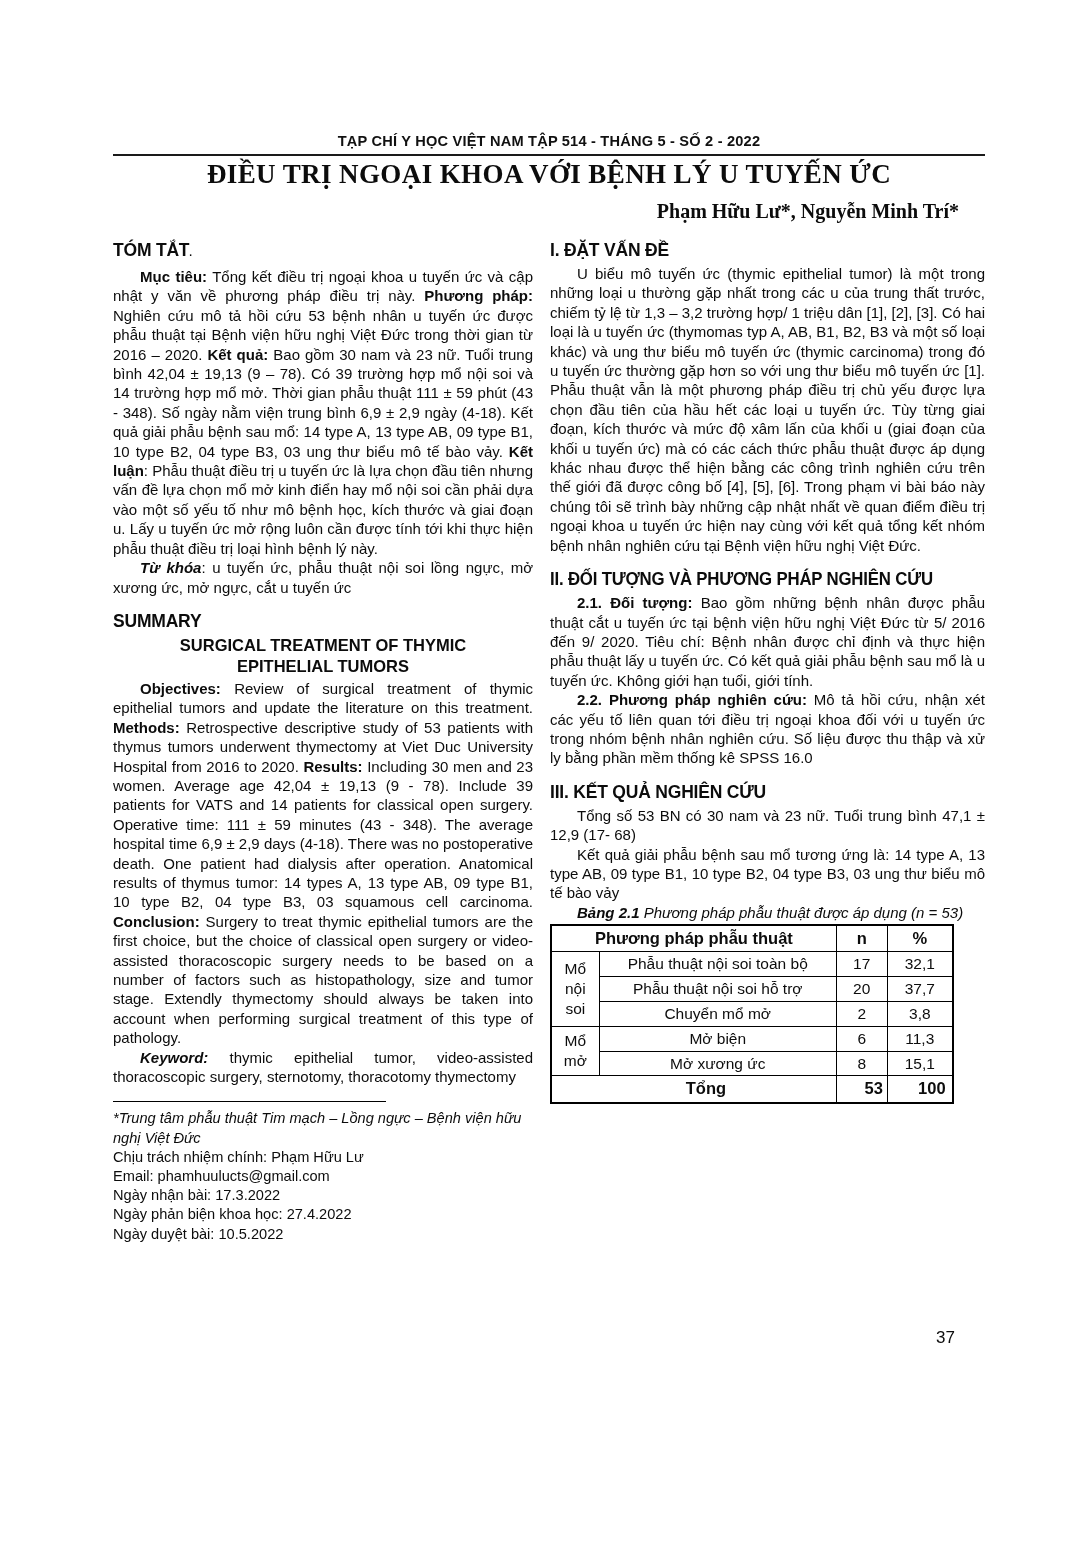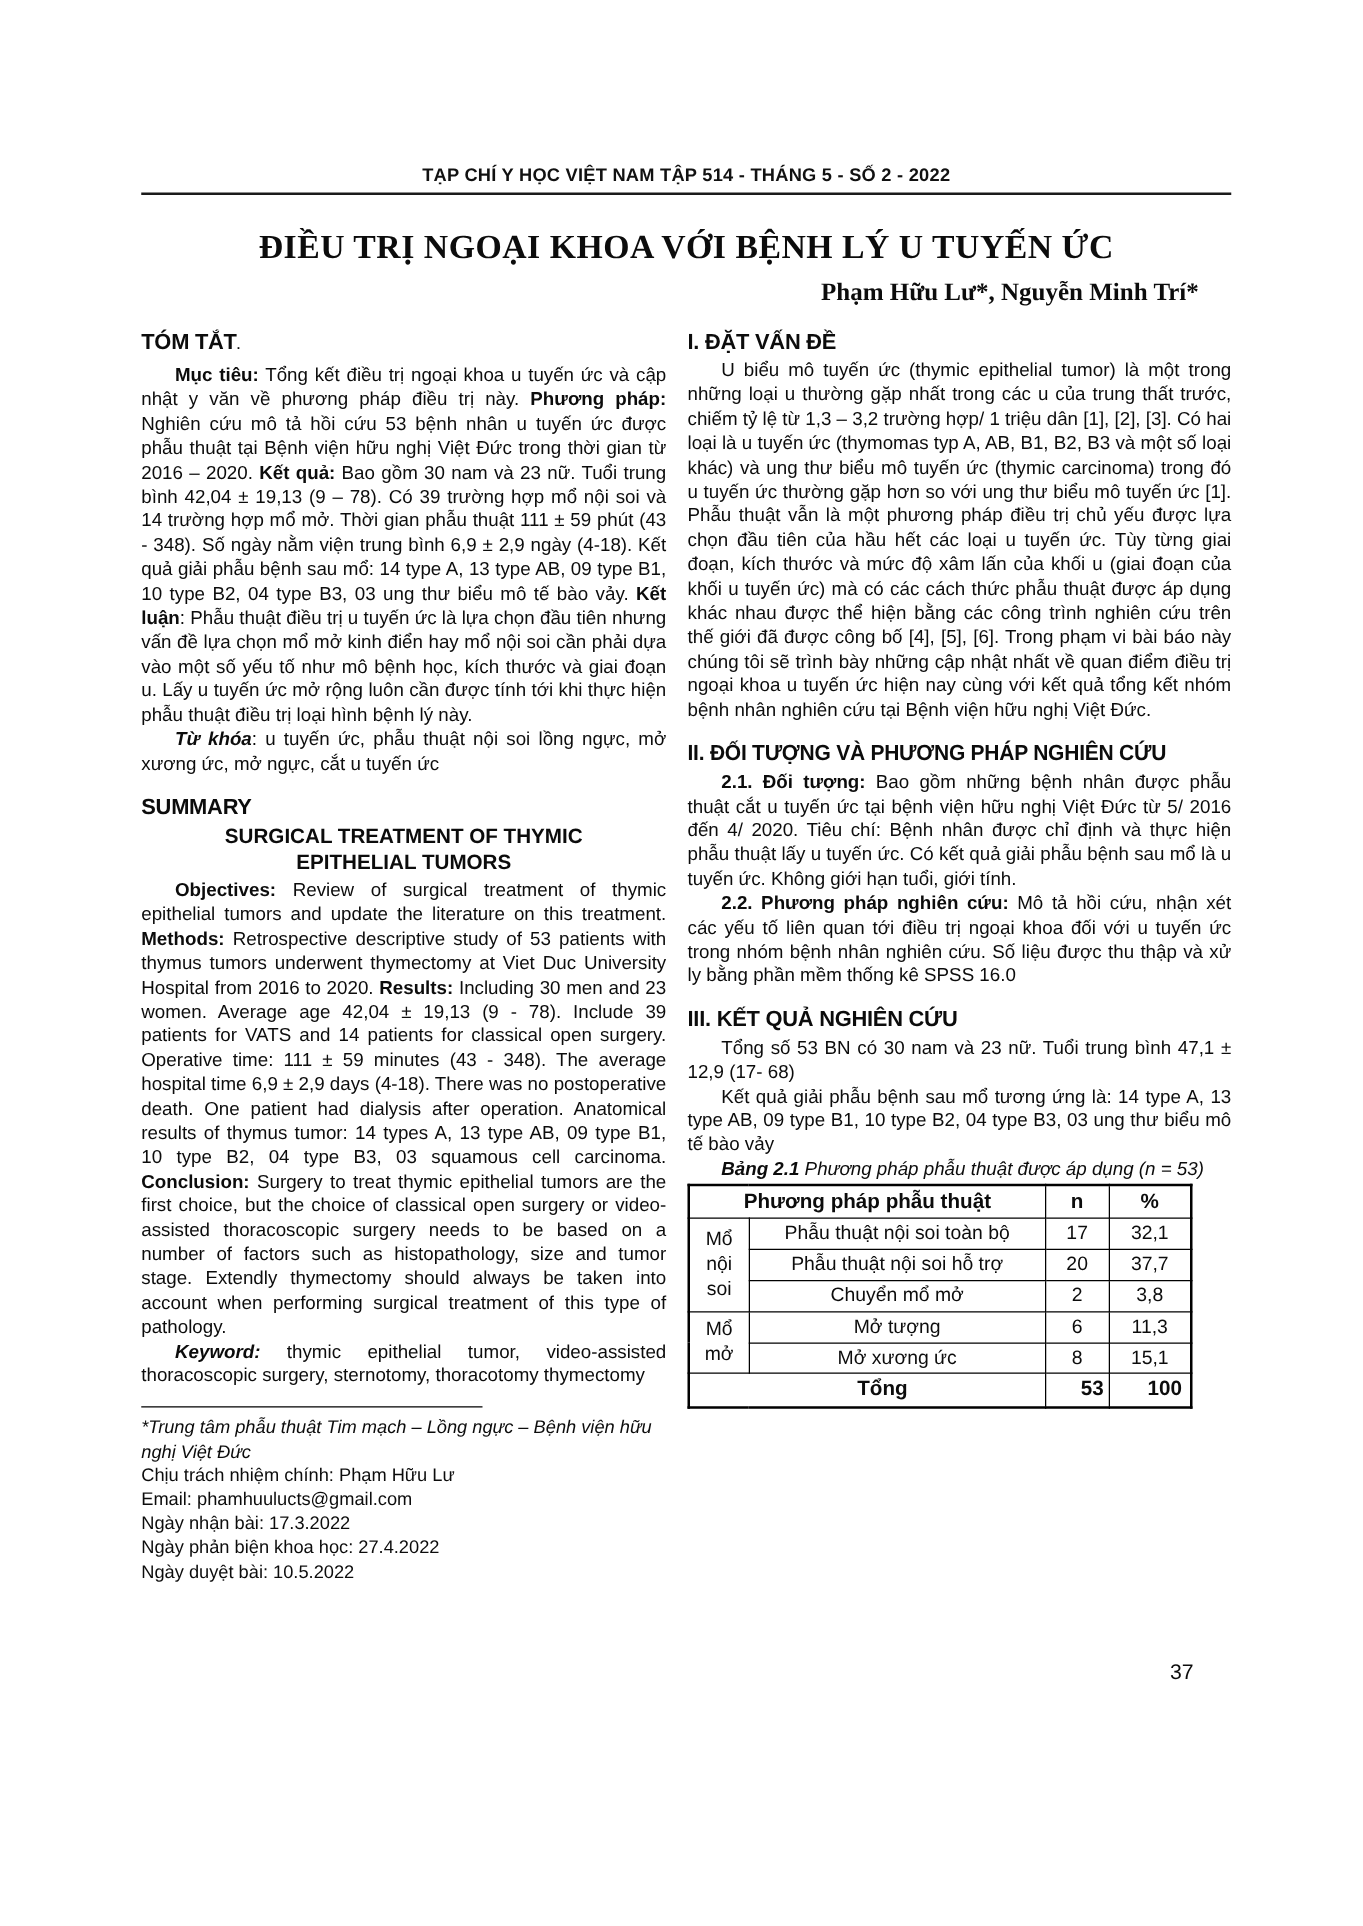--- a/index.html
+++ b/index.html
@@ -9,21 +9,21 @@
     overflow:hidden;
   }
   .content{position:absolute;left:113px;top:133px;width:872px;}
   .jheader{
     text-align:center;font-weight:bold;font-size:14.6px;letter-spacing:.2px;
     padding-bottom:5px;border-bottom:2px solid #1a1a1a;color:#111;
   }
   .title{
     font-family:"Liberation Serif","DejaVu Serif",serif;
     font-weight:bold;font-size:27px;text-align:center;letter-spacing:.4px;
-    margin:26px 0 0 0;
+    margin:3px 0 0 0;
   }
   .authors{
     font-family:"Liberation Serif","DejaVu Serif",serif;
     font-weight:bold;font-size:20px;text-align:right;padding-right:26px;
     margin-top:10px;
   }
   .columns{display:flex;gap:17px;margin-top:16px;align-items:flex-start;}
   .col-left{width:420px;}
   .col-right{width:435px;}
   .hs{font-weight:bold;font-size:17.5px;letter-spacing:-0.2px;margin:0 0 3px 0;line-height:22px;}
@@ -99,21 +99,21 @@
     </div>
 
     <div class="col-right">
 
       <div class="hs">I. ĐẶT VẤN ĐỀ</div>
 
       <p class="para">U biểu mô tuyến ức (thymic epithelial tumor) là một trong những loại u thường gặp nhất trong các u của trung thất trước, chiếm tỷ lệ từ 1,3 – 3,2 trường hợp/ 1 triệu dân [1], [2], [3]. Có hai loại là u tuyến ức (thymomas typ A, AB, B1, B2, B3 và một số loại khác) và ung thư biểu mô tuyến ức (thymic carcinoma) trong đó u tuyến ức thường gặp hơn so với ung thư biểu mô tuyến ức [1]. Phẫu thuật vẫn là một phương pháp điều trị chủ yếu được lựa chọn đầu tiên của hầu hết các loại u tuyến ức. Tùy từng giai đoạn, kích thước và mức độ xâm lấn của khối u (giai đoạn của khối u tuyến ức) mà có các cách thức phẫu thuật được áp dụng khác nhau được thể hiện bằng các công trình nghiên cứu trên thế giới đã được công bố [4], [5], [6]. Trong phạm vi bài báo này chúng tôi sẽ trình bày những cập nhật nhất về quan điểm điều trị ngoại khoa u tuyến ức hiện nay cùng với kết quả tổng kết nhóm bệnh nhân nghiên cứu tại Bệnh viện hữu nghị Việt Đức.</p>
 
       <div class="hs mt condensed">II. ĐỐI TƯỢNG VÀ PHƯƠNG PHÁP NGHIÊN CỨU</div>
 
-      <p class="para"><span class="b">2.1. Đối tượng:</span><span> Bao gồm những bệnh nhân được phẫu thuật cắt u tuyến ức tại bệnh viện hữu nghị Việt Đức từ 5/ 2016 đến 4/ 2020. Tiêu chí: Bệnh nhân được chỉ định và thực hiện phẫu thuật lấy u tuyến ức. Có kết quả giải phẫu bệnh sau mổ là u tuyến ức. Không giới hạn tuổi, giới tính.</span></p>
+      <p class="para"><span class="b">2.1. Đối tượng:</span><span> Bao gồm những bệnh nhân được phẫu thuật cắt u tuyến ức tại bệnh viện hữu nghị Việt Đức từ 5/ 2016 đến 9/ 2020. Tiêu chí: Bệnh nhân được chỉ định và thực hiện phẫu thuật lấy u tuyến ức. Có kết quả giải phẫu bệnh sau mổ là u tuyến ức. Không giới hạn tuổi, giới tính.</span></p>
 
       <p class="para"><span class="b">2.2. Phương pháp nghiên cứu:</span><span> Mô tả hồi cứu, nhận xét các yếu tố liên quan tới điều trị ngoại khoa đối với u tuyến ức trong nhóm bệnh nhân nghiên cứu. Số liệu được thu thập và xử ly bằng phần mềm thống kê SPSS 16.0</span></p>
 
       <div class="hs mt">III. KẾT QUẢ NGHIÊN CỨU</div>
 
       <p class="para">Tổng số 53 BN có 30 nam và 23 nữ. Tuổi trung bình 47,1 ± 12,9 (17- 68)</p>
 
       <p class="para">Kết quả giải phẫu bệnh sau mổ tương ứng là: 14 type A, 13 type AB, 09 type B1, 10 type B2, 04 type B3, 03 ung thư biểu mô tế bào vảy</p>
 
       <p class="para"><span class="bi">Bảng 2.1</span><span class="i"> Phương pháp phẫu thuật được áp dụng (n = 53)</span></p>
@@ -136,21 +136,21 @@
           <td>20</td>
           <td>37,7</td>
         </tr>
         <tr>
           <td class="c-name">Chuyển mổ mở</td>
           <td>2</td>
           <td>3,8</td>
         </tr>
         <tr>
           <td rowspan="2" class="group">Mổ mở</td>
-          <td class="c-name">Mở tượng</td>
+          <td class="c-name">Mở biện</td>
           <td>6</td>
           <td>11,3</td>
         </tr>
         <tr>
           <td class="c-name">Mở xương ức</td>
           <td>8</td>
           <td>15,1</td>
         </tr>
         <tr class="total">
           <td colspan="2">Tổng</td>

